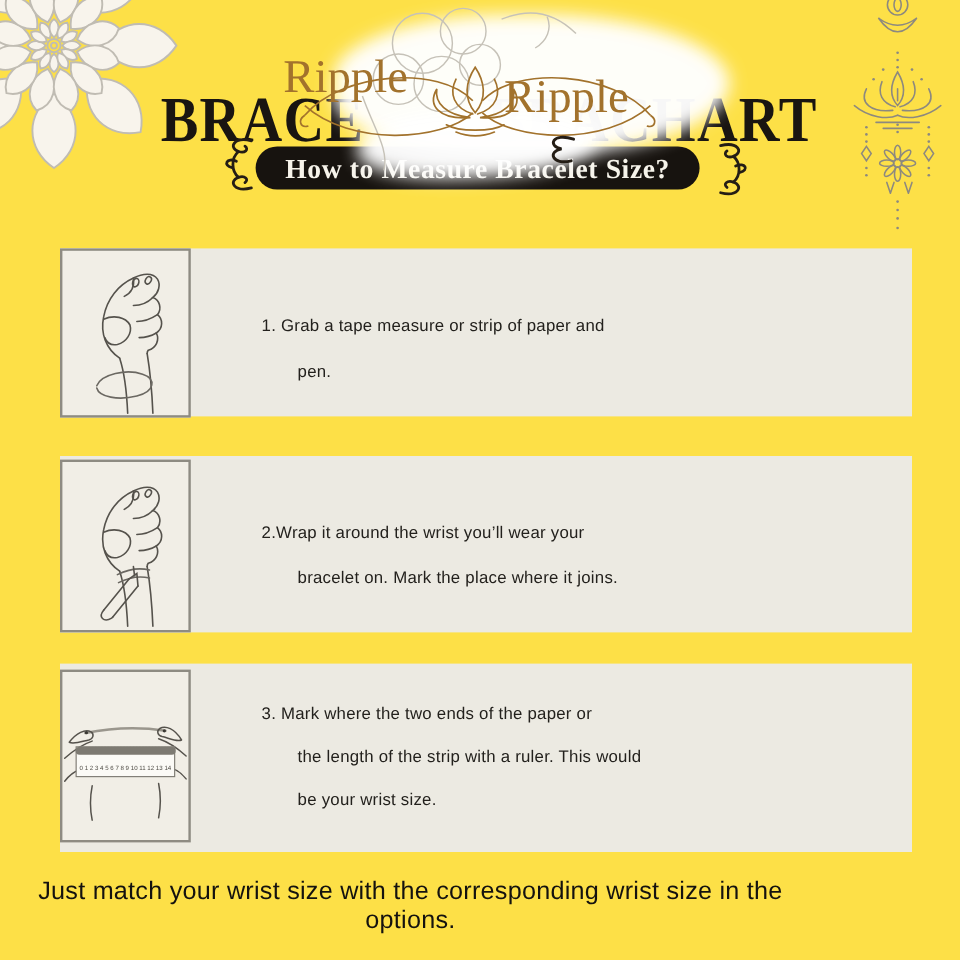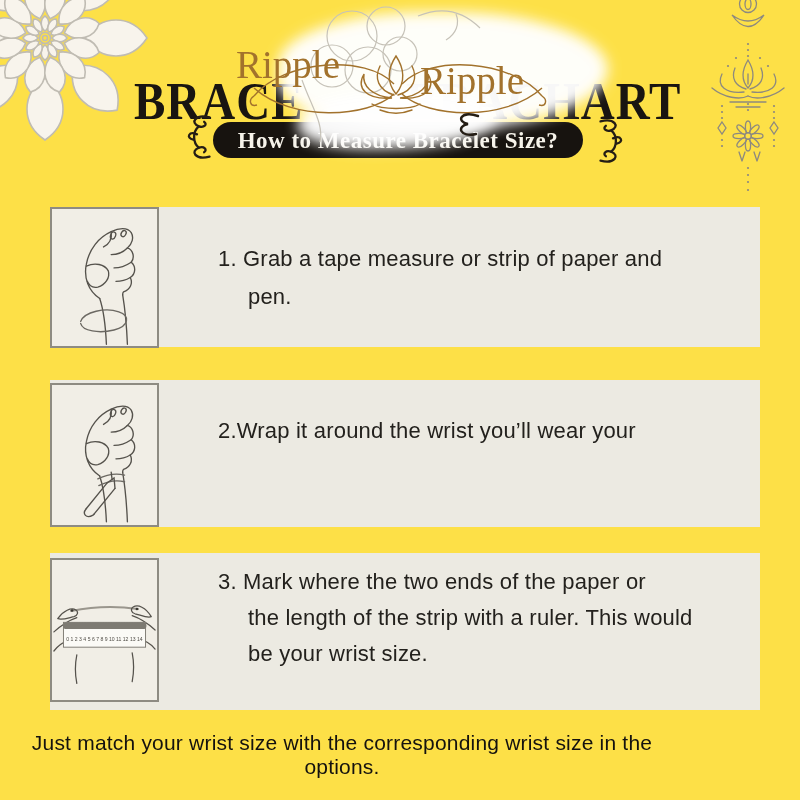--- a/index.html
+++ b/index.html
@@ -13,21 +13,21 @@
   .logo-word{position:absolute;font-family:"Liberation Serif",serif;font-size:39px;color:#a2722c;}
   
   .pill{position:absolute;left:213px;top:122px;width:370px;height:36px;border-radius:18px;
         background:#17130f;text-align:center;line-height:37px;color:#f6f3ea;
         font-family:"Liberation Serif",serif;font-size:23px;font-weight:700;letter-spacing:.5px;}
   
   .smudge{position:absolute;background:#ffffff;filter:blur(7px);opacity:.97;border-radius:48% 52% 55% 45%;}
   
   .row{position:absolute;left:50px;width:710px;background:#eceae2;}
   .stepbox{position:absolute;left:50px;width:109px;background:#f1eee6;border:2px solid #8e8b82;box-sizing:border-box;}
-  .steptext{position:absolute;left:218px;font-size:22px;line-height:38px;color:#23211d;letter-spacing:.2px;}
+  .steptext{position:absolute;left:218px;font-size:14px;line-height:38px;color:#23211d;letter-spacing:.2px;margin-top:12px;}
   .steptext .ln{white-space:nowrap;}
   .steptext .indent{padding-left:30px;}
   .footer{position:absolute;left:0;top:731px;width:684px;text-align:center;
           font-size:21px;color:#14120f;letter-spacing:.2px;}
 </style>
 </head>
 <body>
 
 <div class="canvas">
 
@@ -264,20 +264,21 @@
       <text x="15" y="82" font-size="5.4" fill="#4e4b45" textLength="80" lengthAdjust="spacingAndGlyphs">0 1 2 3 4 5 6 7 8 9 10 11 12 13 14</text>
     </svg>
   </div>
 
   <div class="steptext" style="top:240px;">
     <div class="ln">1. Grab a tape measure or strip of paper and</div>
     <div class="ln indent">pen.</div>
   </div>
   <div class="steptext" style="top:412px;">
     <div class="ln">2.Wrap it around the wrist you’ll wear your</div>
+    <div class="ln indent">bracelet on. Mark the place where it joins.</div>
   </div>
   <div class="steptext" style="top:564px;line-height:36px;">
     <div class="ln">3. Mark where the two ends of the paper or</div>
     <div class="ln indent">the length of the strip with a ruler. This would</div>
     <div class="ln indent">be your wrist size.</div>
   </div>
 
   <div class="footer">Just match your wrist size with the corresponding wrist size in the options.</div>
 
 </div>

